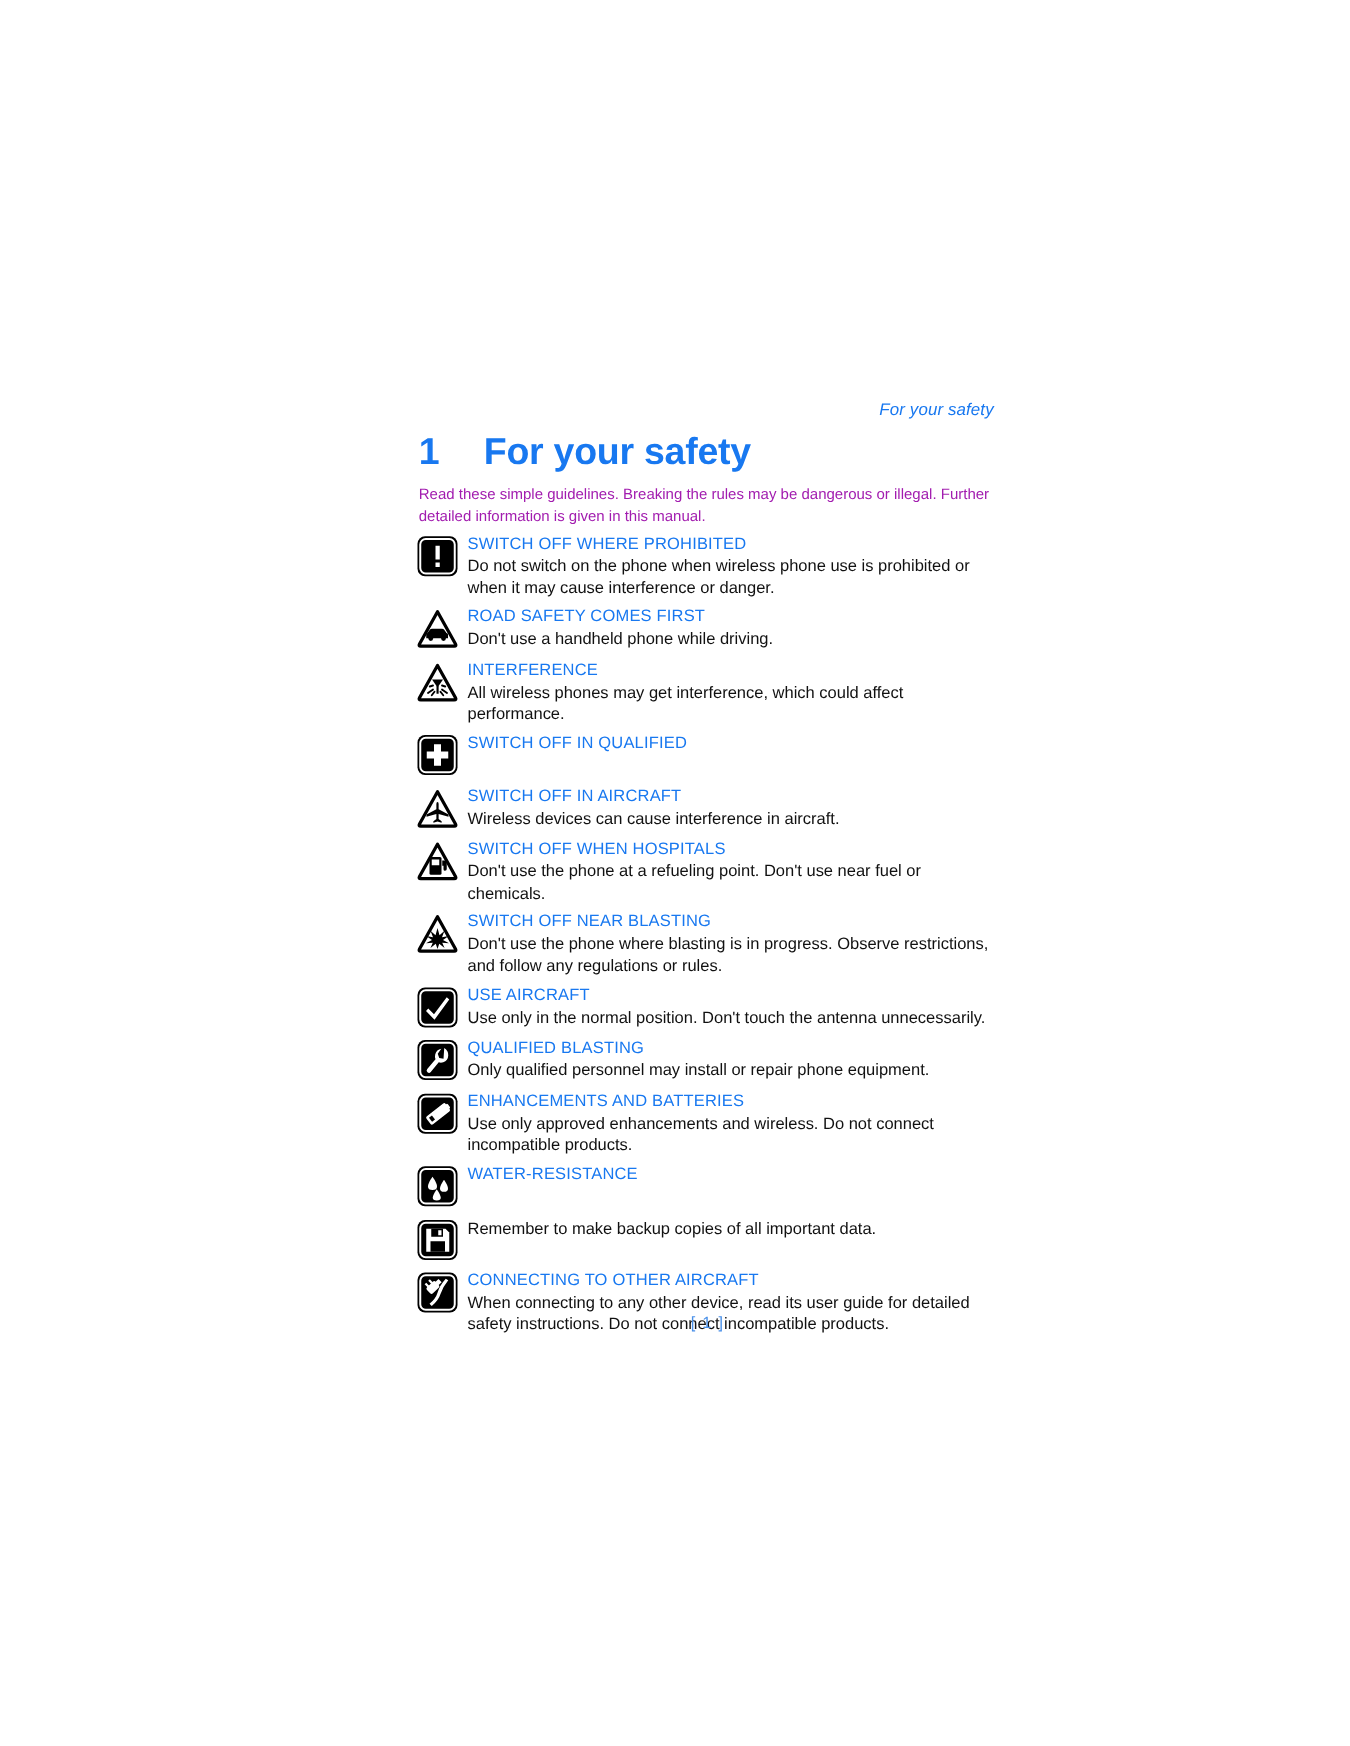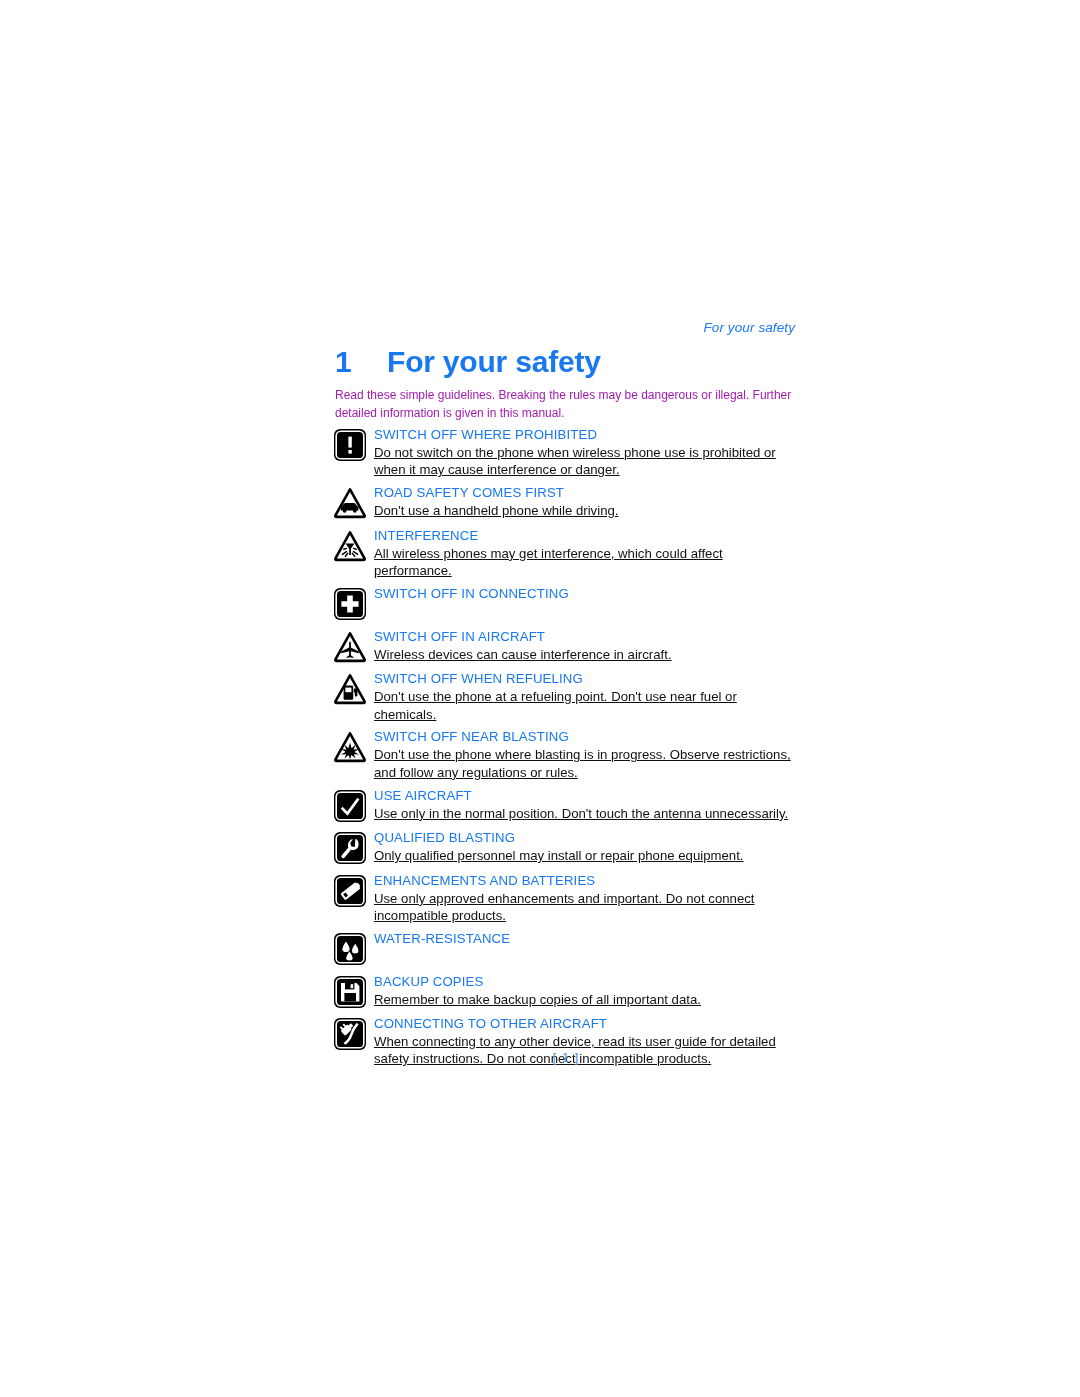--- a/index.html
+++ b/index.html
@@ -101,21 +101,20 @@
     font-weight: normal;
     letter-spacing: 0.15px;
     line-height: 16px;
     margin: 0 0 1px 0;
   }
   .item-desc {
     font-size: 13.2px;
     line-height: 17.4px;
     color: #111111;
     margin: 0;
-    text-decoration: underline;
   }
 
   
   .page-footer {
     position: absolute;
     left: 335px;
     top: 1050px;
     width: 462px;
     text-align: center;
     color: #4a90e8;
@@ -189,21 +188,21 @@
       </div>
       <div class="safety-item">
         <div class="icon-cell">
           <svg width="34" height="34" viewBox="0 0 34 34">
             <rect x="1" y="1" width="32" height="32" rx="6" ry="6" fill="#000"></rect>
             <rect x="3.2" y="3.2" width="27.6" height="27.6" rx="4.4" ry="4.4" fill="none" stroke="#fff" stroke-width="1.6"></rect>
             <path d="M14.2 8.4 L19.8 8.4 L19.8 14.2 L25.6 14.2 L25.6 19.8 L19.8 19.8 L19.8 25.6 L14.2 25.6 L14.2 19.8 L8.4 19.8 L8.4 14.2 L14.2 14.2 Z" fill="#fff"></path>
           </svg>
         </div>
         <div class="text-cell">
-          <div class="item-title">SWITCH OFF IN CONNECTING</div>
+          <div class="item-title">SWITCH OFF IN QUALIFIED</div>
         </div>
       </div>
       <div class="safety-item">
         <div class="icon-cell">
           <svg width="34" height="34" viewBox="0 0 34 34">
             <path d="M17 3.4 L31.4 29.2 Q32.3 30.9 30.4 30.9 L3.6 30.9 Q1.7 30.9 2.6 29.2 Z" fill="none" stroke="#000" stroke-width="2.6" stroke-linejoin="round"></path>
             <path d="M16.1 13.2 Q16.1 11.6 17 11.6 Q17.9 11.6 17.9 13.2 L17.9 17.4 L25.8 21.6 L25.8 23.3 L17.9 21.2 L17.9 25.2 L20.3 26.9 L20.3 28.1 L17 27.2 L13.7 28.1 L13.7 26.9 L16.1 25.2 L16.1 21.2 L8.2 23.3 L8.2 21.6 L16.1 17.4 Z" fill="#000"></path>
           </svg>
         </div>
         <div class="text-cell">
@@ -214,21 +213,21 @@
       <div class="safety-item">
         <div class="icon-cell">
           <svg width="34" height="34" viewBox="0 0 34 34">
             <path d="M17 3.4 L31.4 29.2 Q32.3 30.9 30.4 30.9 L3.6 30.9 Q1.7 30.9 2.6 29.2 Z" fill="none" stroke="#000" stroke-width="2.6" stroke-linejoin="round"></path>
             <rect x="10.6" y="13.6" width="9.6" height="14.2" rx="1.2" fill="#000"></rect>
             <rect x="12.4" y="15.6" width="6" height="4.6" fill="#fff"></rect>
             <path d="M20.8 16.4 L23.4 16.4 Q24.4 16.4 24.4 17.6 L24.4 23.2 Q24.4 24.6 23 24.6 Q21.8 24.6 21.8 23.4 L21.8 20.6 L20.8 20.6 Z" fill="#000"></path>
           </svg>
         </div>
         <div class="text-cell">
-          <div class="item-title">SWITCH OFF WHEN REFUELING</div>
+          <div class="item-title">SWITCH OFF WHEN HOSPITALS</div>
           <div class="item-desc">Don't use the phone at a refueling point. Don't use near fuel or chemicals.</div>
         </div>
       </div>
       <div class="safety-item">
         <div class="icon-cell">
           <svg width="34" height="34" viewBox="0 0 34 34">
             <path d="M17 3.4 L31.4 29.2 Q32.3 30.9 30.4 30.9 L3.6 30.9 Q1.7 30.9 2.6 29.2 Z" fill="none" stroke="#000" stroke-width="2.6" stroke-linejoin="round"></path>
             <path d="M17 12.4 L18.6 18.2 L22.6 14.6 L20.6 19.8 L26 18.8 L21.4 22 L26.2 24.6 L20.8 24.2 L22.6 28.4 L18.4 25 L17 29.2 L15.6 25 L11.4 28.4 L13.2 24.2 L7.8 24.6 L12.6 22 L8 18.8 L13.4 19.8 L11.4 14.6 L15.4 18.2 Z" fill="#000"></path>
           </svg>
         </div>
@@ -270,21 +269,21 @@
             <rect x="3.2" y="3.2" width="27.6" height="27.6" rx="4.4" ry="4.4" fill="none" stroke="#fff" stroke-width="1.6"></rect>
             <g transform="rotate(-38 17 17)">
               <rect x="7.6" y="13.4" width="19.4" height="8" rx="1.4" fill="#fff"></rect>
               <rect x="9.6" y="15.4" width="3" height="4" fill="#000"></rect>
               <rect x="24.6" y="15.2" width="3.6" height="4.4" rx="1" fill="#fff"></rect>
             </g>
           </svg>
         </div>
         <div class="text-cell">
           <div class="item-title">ENHANCEMENTS AND BATTERIES</div>
-          <div class="item-desc">Use only approved enhancements and important. Do not connect incompatible products.</div>
+          <div class="item-desc">Use only approved enhancements and wireless. Do not connect incompatible products.</div>
         </div>
       </div>
       <div class="safety-item">
         <div class="icon-cell">
           <svg width="34" height="34" viewBox="0 0 34 34">
             <rect x="1" y="1" width="32" height="32" rx="6" ry="6" fill="#000"></rect>
             <rect x="3.2" y="3.2" width="27.6" height="27.6" rx="4.4" ry="4.4" fill="none" stroke="#fff" stroke-width="1.6"></rect>
             <path d="M13 9.4 Q16.6 14.4 16.6 17.2 Q16.6 20 13 20 Q9.4 20 9.4 17.2 Q9.4 14.4 13 9.4 Z" fill="#fff"></path>
             <path d="M22.2 11.8 Q25.4 16.4 25.4 18.9 Q25.4 21.4 22.2 21.4 Q19 21.4 19 18.9 Q19 16.4 22.2 11.8 Z" fill="#fff"></path>
             <path d="M16.4 19.4 Q19.6 24 19.6 26.2 Q19.6 28.4 16.4 28.4 Q13.2 28.4 13.2 26.2 Q13.2 24 16.4 19.4 Z" fill="#fff"></path>
@@ -299,21 +298,20 @@
           <svg width="34" height="34" viewBox="0 0 34 34">
             <rect x="1" y="1" width="32" height="32" rx="6" ry="6" fill="#000"></rect>
             <rect x="3.2" y="3.2" width="27.6" height="27.6" rx="4.4" ry="4.4" fill="none" stroke="#fff" stroke-width="1.6"></rect>
             <path d="M8 8 L23.4 8 L26.4 11 L26.4 26.4 L8 26.4 Z" fill="#fff"></path>
             <rect x="12" y="8" width="9.4" height="6.4" fill="#000"></rect>
             <rect x="17.6" y="9.2" width="2.6" height="4" fill="#fff"></rect>
             <rect x="11.4" y="18" width="11.6" height="8.4" fill="#000"></rect>
           </svg>
         </div>
         <div class="text-cell">
-          <div class="item-title">BACKUP COPIES</div>
           <div class="item-desc">Remember to make backup copies of all important data.</div>
         </div>
       </div>
       <div class="safety-item">
         <div class="icon-cell">
           <svg width="34" height="34" viewBox="0 0 34 34">
             <rect x="1" y="1" width="32" height="32" rx="6" ry="6" fill="#000"></rect>
             <rect x="3.2" y="3.2" width="27.6" height="27.6" rx="4.4" ry="4.4" fill="none" stroke="#fff" stroke-width="1.6"></rect>
             <path d="M25.6 7.2 Q21.2 12.6 19.4 18.2 Q17.8 23.4 12.4 27.8 L10.6 26 Q15.6 22 17 17.2 Q18.8 11.2 23.6 6 Z" fill="#fff"></path>
             <g transform="rotate(-44 14 14)">

